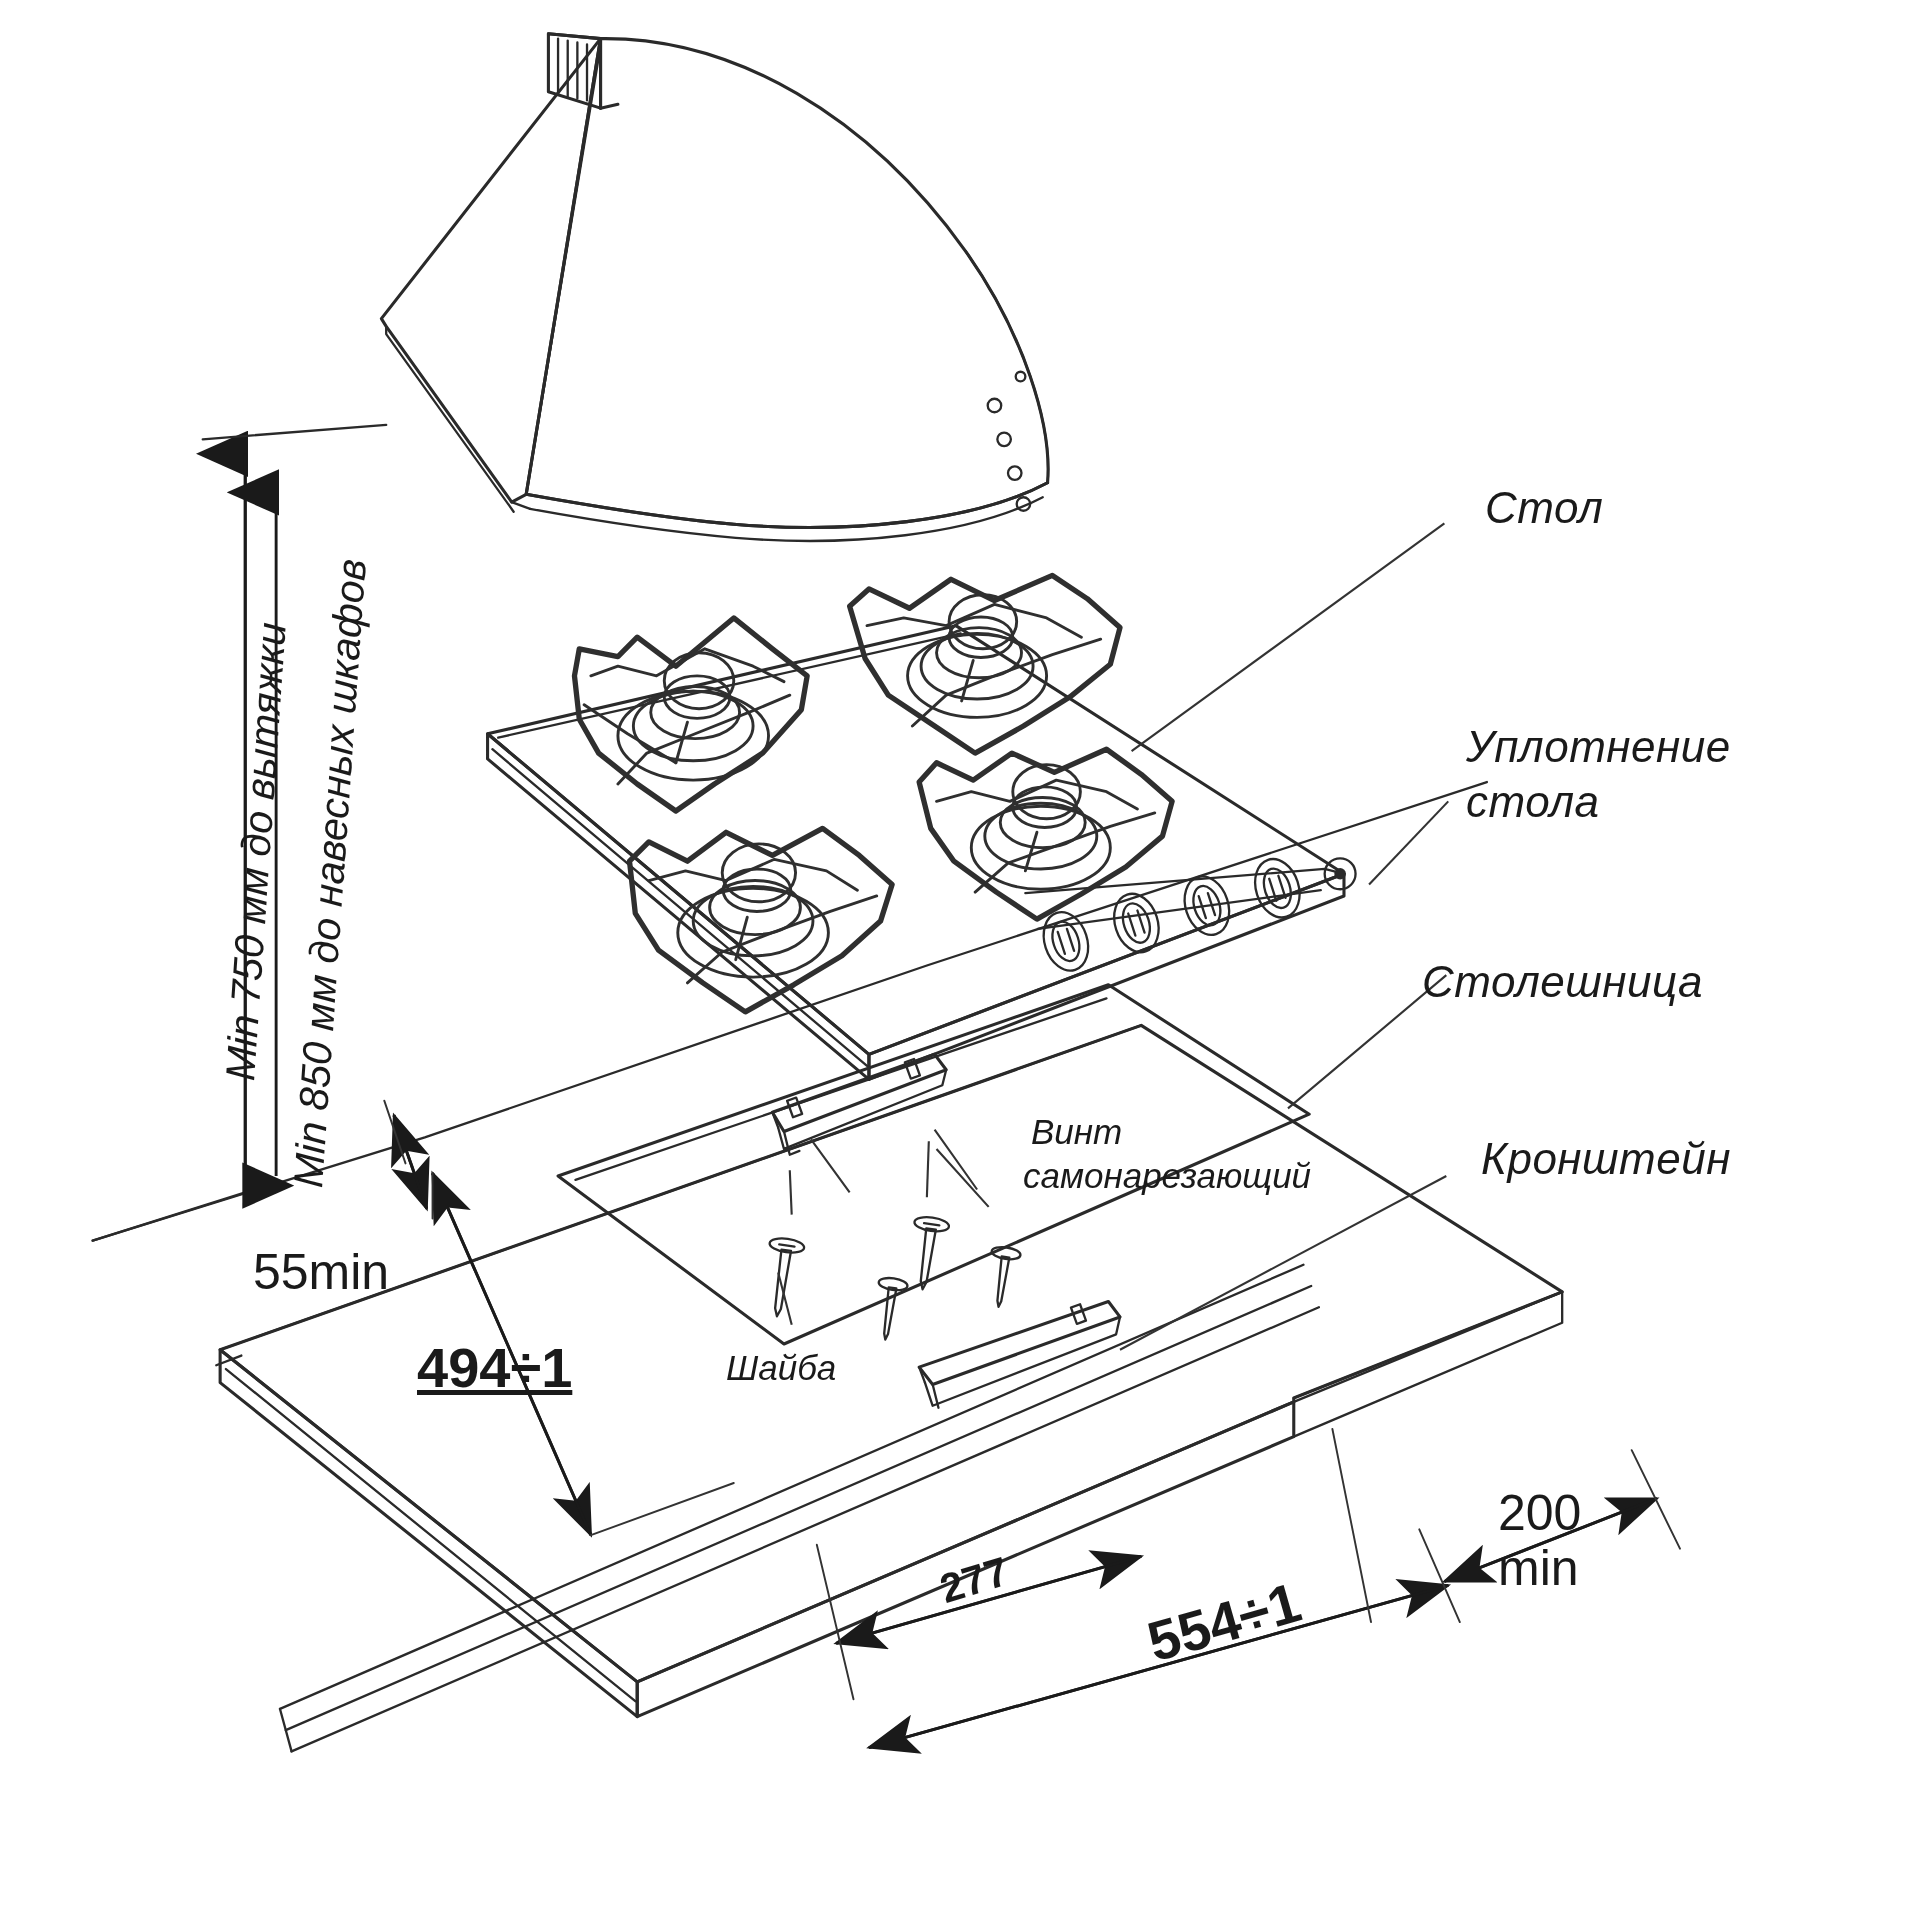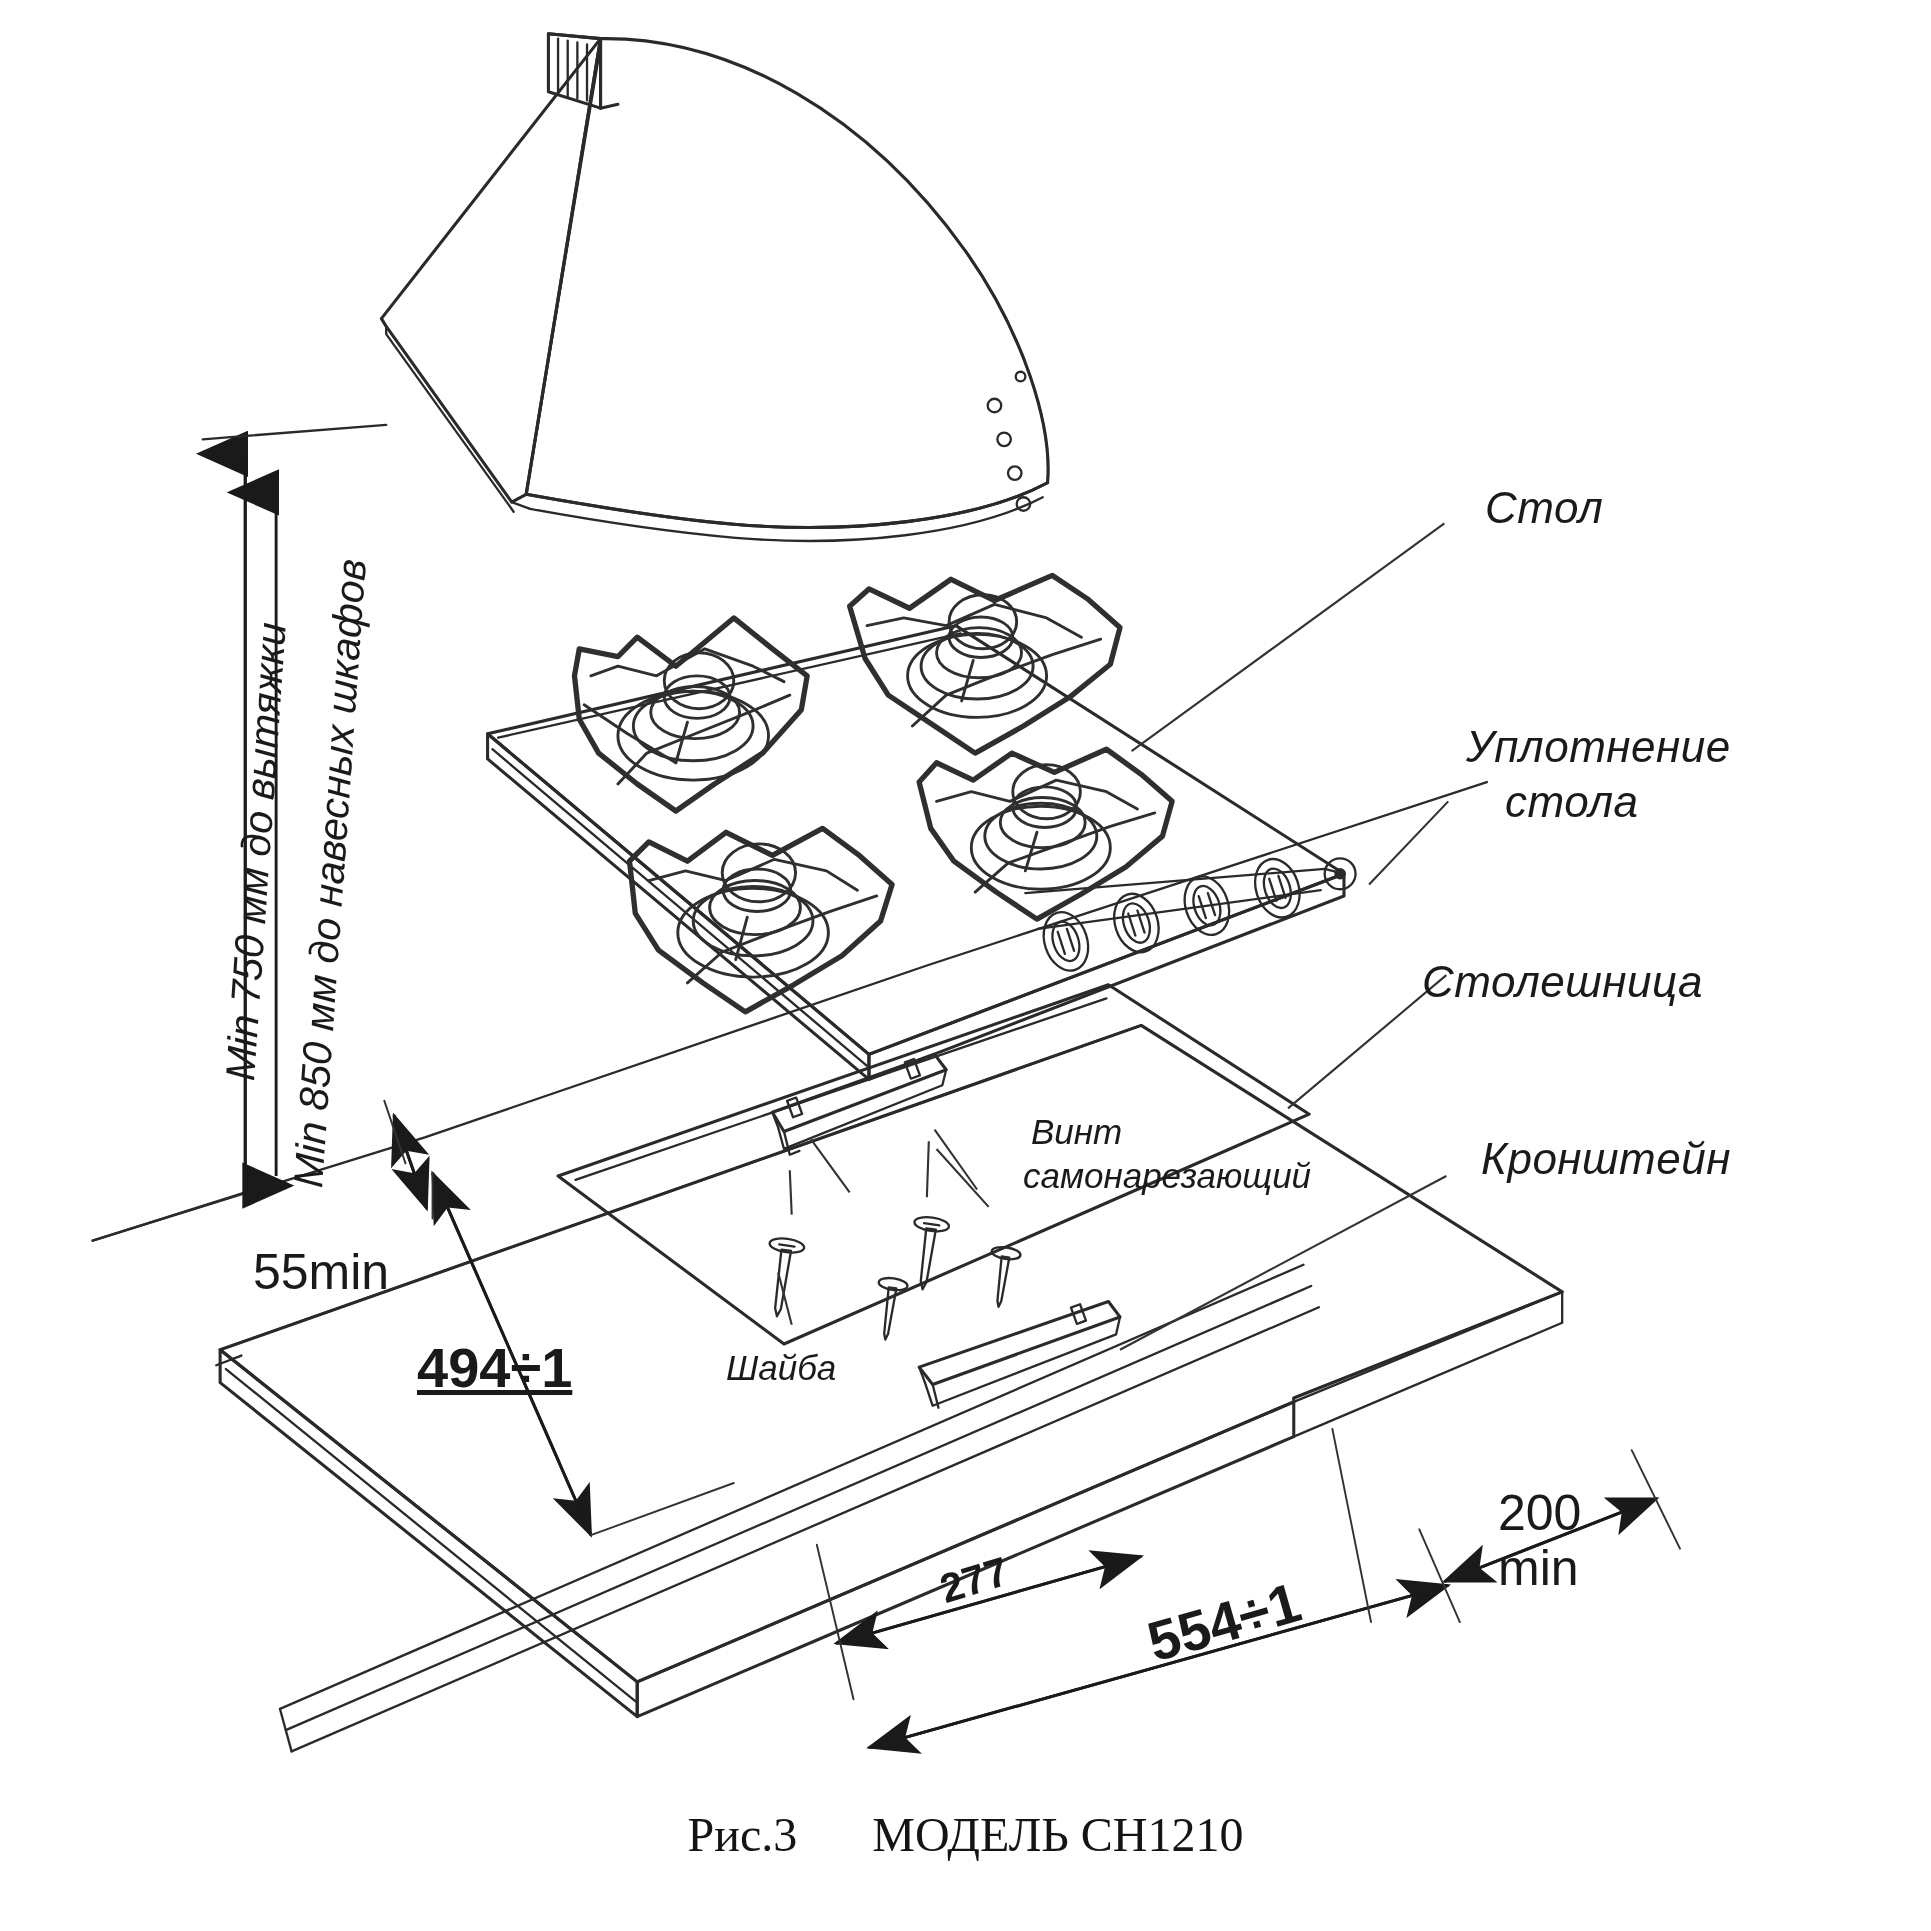--- a/index.html
+++ b/index.html
@@ -370,24 +370,21 @@
   <div class="lbl dim" style="left:1498px; top:1485px;">200</div>
   <div class="lbl dim" style="left:1498px; top:1540px;">min</div>
 
   <div class="lbl callout-sm" style="left:1031px; top:1112px;">Винт</div>
   <div class="lbl callout-sm" style="left:1023px; top:1156px;">самонарезающий</div>
   <div class="lbl callout-sm" style="left:726px; top:1348px;">Шайба</div>
 
   <div class="lbl callout" style="left:1485px; top:483px;">Стол</div>
 
   <div class="lbl callout" style="left:1466px; top:722px;">Уплотнение</div>
-  <div class="lbl callout" style="left:1466px; top:777px;margin-left:39px;">стола</div>
+  <div class="lbl callout" style="left:1466px; top:777px;">стола</div>
 
   <div class="lbl callout" style="left:1422px; top:941px;margin-top:16px;">Столешница</div>
 
   <div class="lbl callout" style="left:1481px; top:1134px;">Кронштейн</div>
 
-  <div class="cap-row">
-    <span class="cap-inner caption">Рис.3</span><span class="cap-gap"></span><span class="cap-inner caption">МОДЕЛЬ CH1210</span>
-  </div>
 
 </div>
 
 
 </body></html>

